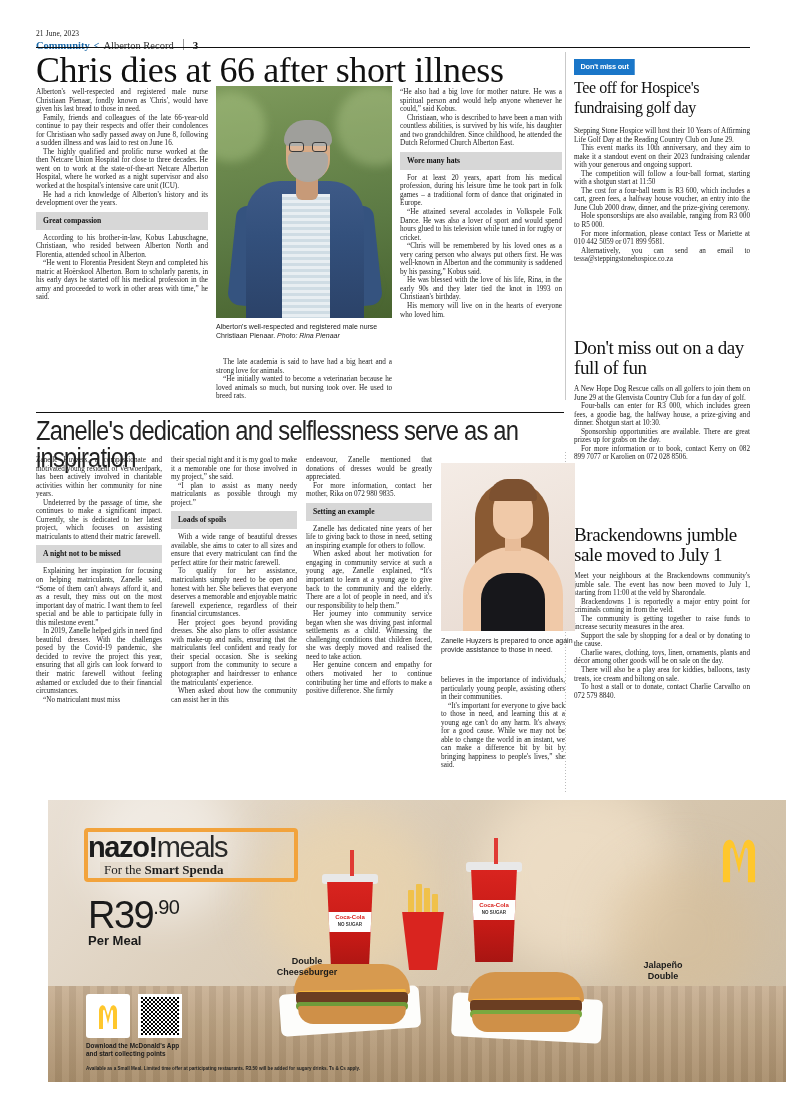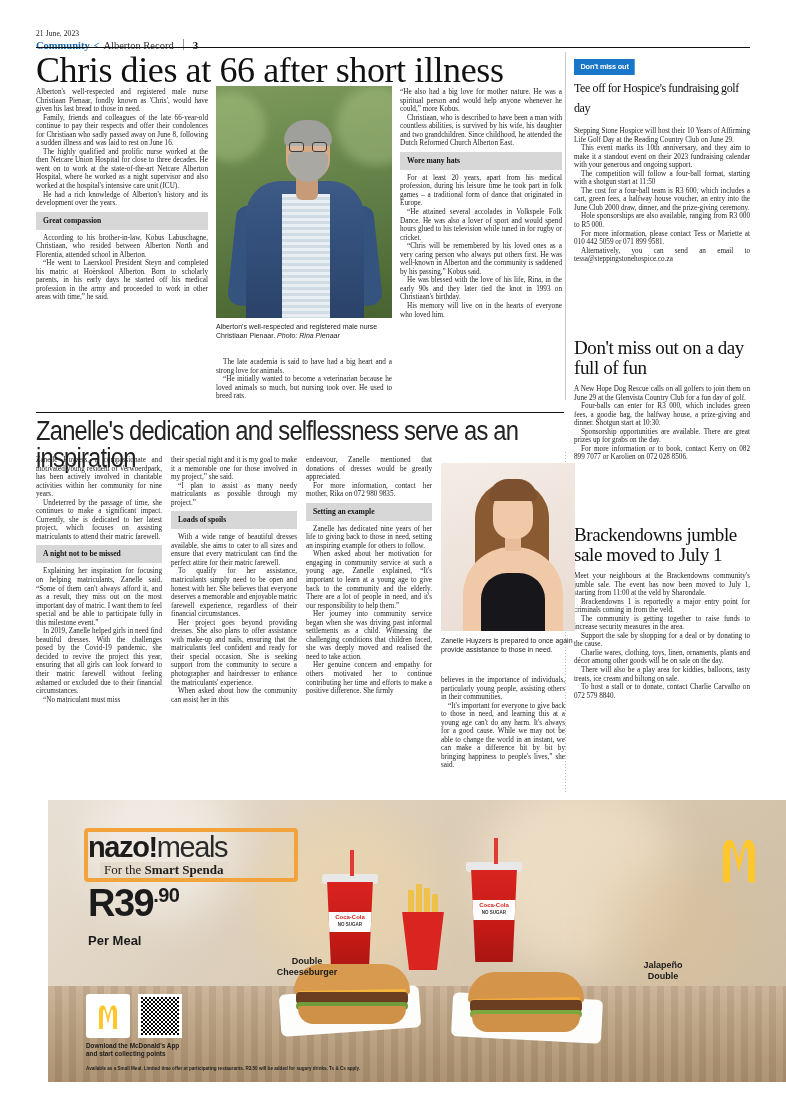--- a/index.html
+++ b/index.html
@@ -184,22 +184,22 @@
   }
   .nazo-text b { font-weight:bold; }
   .nazo-text span.light { font-weight:normal; color:#2a2a2a;}
   .nazo-sub {
     position:absolute; left:52px; top:62px;
     font-family:Liberation Serif, serif; font-size:13px; color:#1c1c1c; white-space:nowrap;
     background:#e5dbcd; padding:0 4px;
   }
   .nazo-sub b { font-weight:bold; }
   .ad-price {
-    position:absolute; left:40px; top:76px;
-    font-family:"Liberation Sans", sans-serif; font-weight:bold; font-size:38px; color:#1b1b1b;
+    position:absolute; left:40px; top:88px;
+    font-family:"Liberation Sans", sans-serif; font-weight:normal; font-size:38px; color:#1b1b1b;
     letter-spacing:-1.5px; line-height:38px;
   }
   .ad-price sup { font-size:20px; vertical-align: super; letter-spacing:-0.6px;}
   .ad-permeal {
     position:absolute; left:40px; top:133px;
     font-family:"Liberation Sans", sans-serif; font-weight:bold; font-size:13px; color:#1b1b1b;
   }
   .mcd-logo {
     position:absolute; left:38px; top:194px; width:44px; height:44px; background:#fff; border-radius:3px;
     display:flex; align-items:center; justify-content:center;
@@ -272,21 +272,21 @@
 
   <div class="vrule" style="left:565px;top:52px;height:348px;"></div>
 
   <div class="col" style="left:36px;top:88px;width:172px;">
     <p class="noind">Alberton's well-respected and registered male nurse Christiaan Pienaar, fondly known as 'Chris', would have given his last bread to those in need.</p>
     <p>Family, friends and colleagues of the late 66-year-old continue to pay their respects and offer their condolences for Christiaan who sadly passed away on June 8, following a sudden illness and was laid to rest on June 16.</p>
     <p>The highly qualified and prolific nurse worked at the then Netcare Union Hospital for close to three decades. He went on to work at the state-of-the-art Netcare Alberton Hospital, where he worked as a night supervisor and also worked at the hospital's intensive care unit (ICU).</p>
     <p>He had a rich knowledge of Alberton's history and its development over the years.</p>
     <div class="subhead">Great compassion</div>
     <p>According to his brother-in-law, Kobus Labuschagne, Christiaan, who resided between Alberton North and Florentia, attended school in Alberton.</p>
-    <p>“He went to Laerskool President Steyn and completed his matric at Hoërskool Alberton. Born to scholarly parents, in his early days he started off his medical profession in the army and proceeded to work in other areas with time,” he said.</p>
+    <p>“He went to Florentia President Steyn and completed his matric at Hoërskool Alberton. Born to scholarly parents, in his early days he started off his medical profession in the army and proceeded to work in other areas with time,” he said.</p>
   </div>
 
   <div class="photo1">
     <div class="p1-bokeh" style="left:-20px;top:6px;width:70px;height:70px;"></div>
     <div class="p1-bokeh" style="left:120px;top:0px;width:80px;height:80px;background:rgba(205,225,165,.3);"></div>
     <div class="p1-bokeh" style="left:40px;top:160px;width:120px;height:80px;background:rgba(70,100,50,.45);"></div>
     <div class="p1-arm" style="left:16px;top:120px;width:34px;height:100px;transform:rotate(6deg);"></div>
     <div class="p1-arm" style="left:128px;top:120px;width:34px;height:100px;transform:rotate(-6deg);"></div>
     <div class="p1-body"></div>
     <div class="p1-shirt"></div>
@@ -301,35 +301,35 @@
   <div class="caption" style="position:absolute;left:216px;top:322px;width:176px;">
     <span>Alberton's well-respected and registered male nurse Christiaan Pienaar. </span><em>Photo: Rina Pienaar</em>
   </div>
 
   <div class="col" style="left:216px;top:358px;width:176px;">
     <p>The late academia is said to have had a big heart and a strong love for animals.</p>
     <p>“He initially wanted to become a veterinarian because he loved animals so much, but nursing took over. He used to breed rats.</p>
   </div>
 
   <div class="col" style="left:400px;top:88px;width:162px;">
-    <p class="noind">“He also had a big love for mother nature. He was a spiritual person and would help anyone whenever he could,” more Kobus.</p>
+    <p class="noind">“He also had a big love for mother nature. He was a spiritual person and would help anyone whenever he could,” said Kobus.</p>
     <p>Christiaan, who is described to have been a man with countless abilities, is survived by his wife, his daughter and two grandchildren. Since childhood, he attended the Dutch Reformed Church Alberton East.</p>
     <div class="subhead">Wore many hats</div>
     <p>For at least 20 years, apart from his medical profession, during his leisure time he took part in folk games – a traditional form of dance that originated in Europe.</p>
     <p>“He attained several accolades in Volkspele Folk Dance. He was also a lover of sport and would spend hours glued to his television while tuned in for rugby or cricket.</p>
     <p>“Chris will be remembered by his loved ones as a very caring person who always put others first. He was well-known in Alberton and the community is saddened by his passing,” Kobus said.</p>
     <p>He was blessed with the love of his life, Rina, in the early 90s and they later tied the knot in 1993 on Christiaan's birthday.</p>
     <p>His memory will live on in the hearts of everyone who loved him.</p>
   </div>
 
   <div style="position:absolute;left:574px;top:55px;">
     <span class="flag">Don't miss out</span>
   </div>
 
-  <div class="headline-serif" style="position:absolute;left:574px;top:78px;width:176px;font-size:12px;line-height:20px;">Tee off for Hospice's fundraising golf day</div>
+  <div class="headline-serif" style="position:absolute;left:574px;top:78px;width:176px;font-size:16px;line-height:20px;">Tee off for Hospice's fundraising golf day</div>
 
   <div class="col" style="left:574px;top:127px;width:176px;">
     <p class="noind">Stepping Stone Hospice will host their 10 Years of Affirming Life Golf Day at the Reading Country Club on June 29.</p>
     <p>This event marks its 10th anniversary, and they aim to make it a standout event on their 2023 fundraising calendar with your generous and ongoing support.</p>
     <p>The competition will follow a four-ball format, starting with a shotgun start at 11:50</p>
     <p>The cost for a four-ball team is R3 600, which includes a cart, green fees, a halfway house voucher, an entry into the June Club 2000 draw, dinner, and the prize-giving ceremony.</p>
     <p>Hole sponsorships are also available, ranging from R3 000 to R5 000.</p>
     <p>For more information, please contact Tess or Mariette at 010 442 5059 or 071 899 9581.</p>
     <p>Alternatively, you can send an email to tessa@steppingstonehospice.co.za</p>
   </div>

